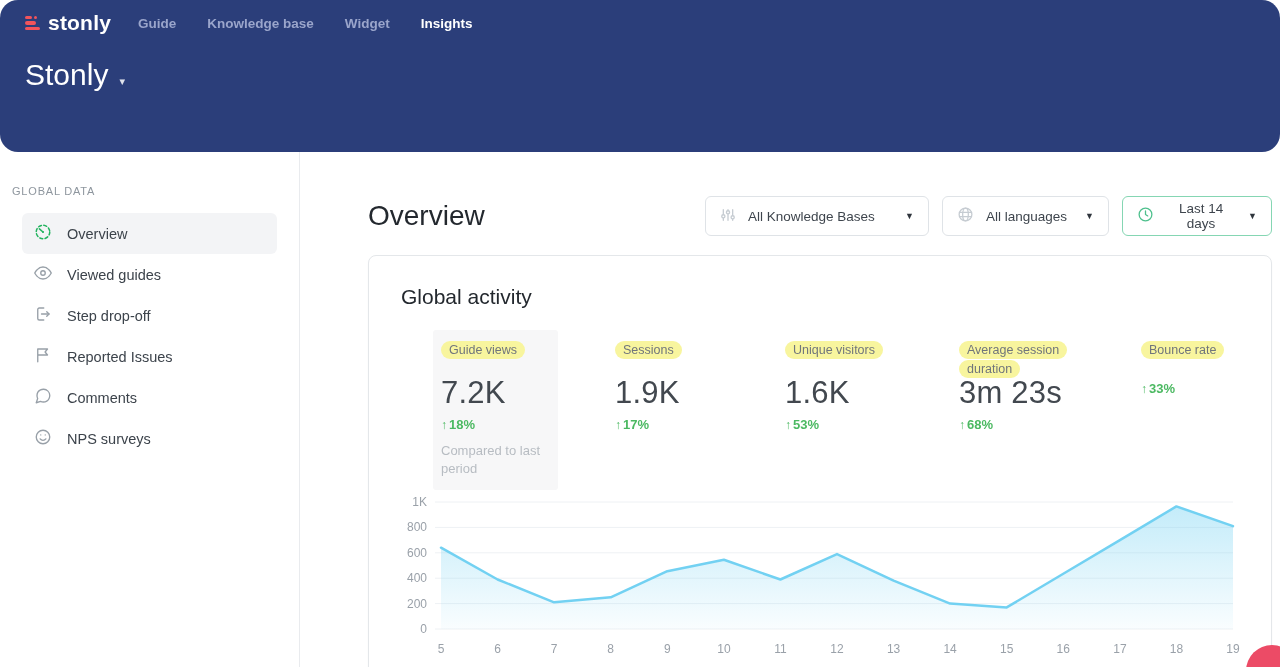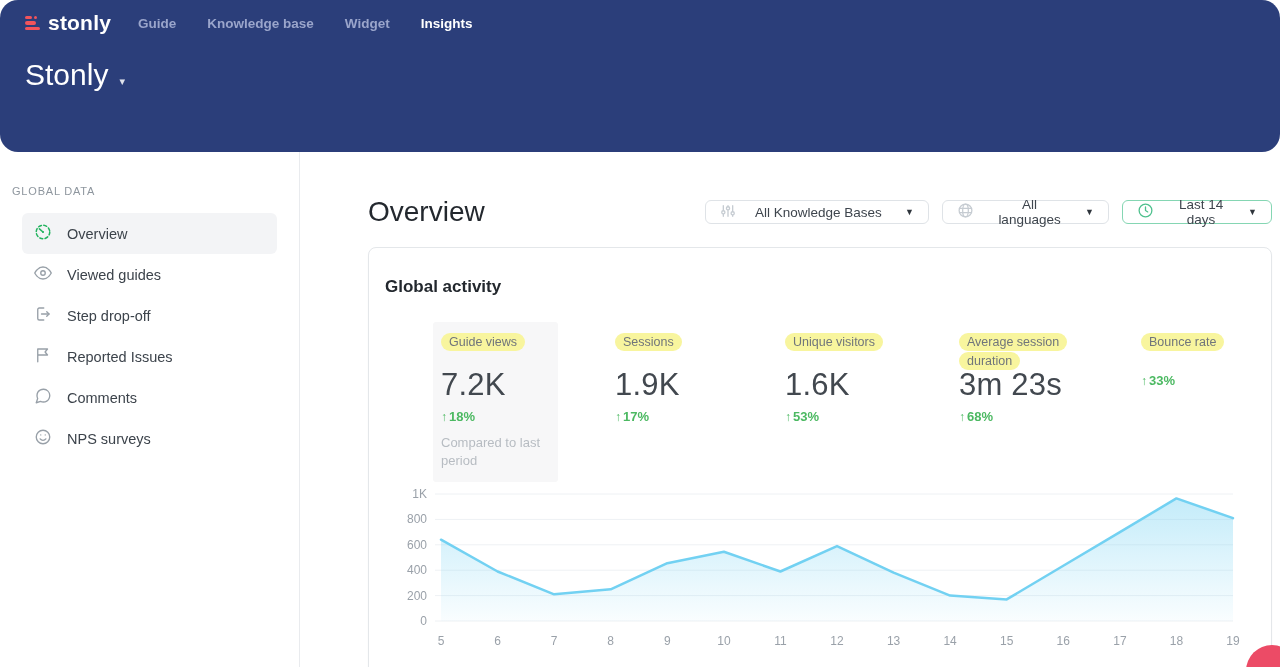--- a/index.html
+++ b/index.html
@@ -30,32 +30,32 @@
   .section-label { margin:0 0 16px 12px; font-size:11px; font-weight:500; color:#8e969e; letter-spacing:.8px; }
   .side-item { display:flex; align-items:center; gap:15px; height:41px; margin:0 22px;
     padding-left:12px; border-radius:6px; font-size:14.5px; color:#3c434b; cursor:pointer; }
   .side-item.active { background:#f3f4f6; }
   .side-item svg { flex:0 0 18px; }
 
   .main { flex:1; position:relative; background:#fff; }
   .page-header { display:flex; align-items:center; margin:44px 8px 0 68px; }
   .page-title { font-size:28px; font-weight:400; color:#23282e; }
   .filters { margin-left:auto; display:flex; gap:13px; }
-  .filter-btn { height:24px; display:flex; align-items:center; gap:19px; padding:0 14px;
+  .filter-btn { height:40px; display:flex; align-items:center; gap:12px; padding:0 14px;
     background:#fff; border:1px solid #dfe3e7; border-radius:6px; font-size:13.5px;
     color:#3e454d; cursor:pointer; font-family:inherit; }
   .filter-btn .caret { margin-left:auto; font-size:9px; color:#2f353c; }
   .filter-btn.accent { border-color:#85d6b3; }
   .f-kb { width:224px; } .f-lang { width:167px; } .f-date { width:150px; }
 
   
   .card { margin:19px 8px 0 68px; width:904px; height:429px; background:#fff;
     border:1px solid #e4e7ea; border-radius:8px; position:relative;
     box-shadow:0 1px 2px rgba(40,50,60,.03); }
-  .card-title { position:absolute; left:16px; top:29px; font-size:17px; font-weight:700; color:#23282e; }
+  .card-title { position:absolute; left:32px; top:29px; font-size:21px; font-weight:400; color:#23282e; }
 
   .metrics { position:absolute; left:32px; top:74px; display:flex; }
   .tile { padding-top:10px;margin-left:32px; }
   .tile.selected { width:125px; min-height:135px; background:#f7f7f8; border-radius:3px;
     padding:10px 8px 12px 8px; margin-right:25px; cursor:pointer; }
   .t2 { width:138px; } .t3 { width:142px; } .t4 { width:130px; } .t5 { width:150px; } .t6 { width:130px; }
   .label-zone { height:35px; }
   .t5 .label-zone { width:112px; }
   .pill { display:inline; background:#f8f59e; border-radius:10px; padding:2px 8px;
     font-size:12.5px; line-height:17px; color:#70757b;

